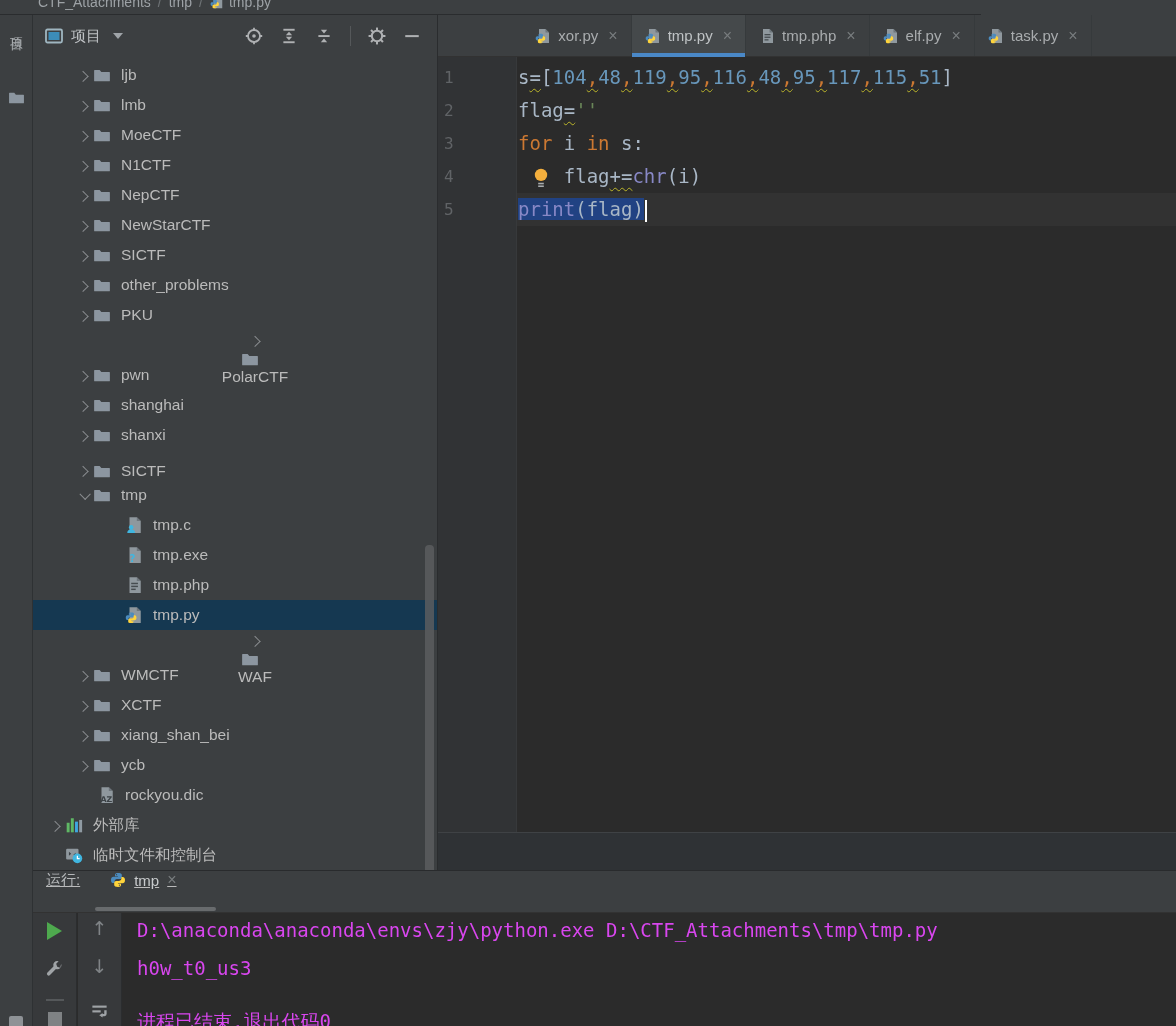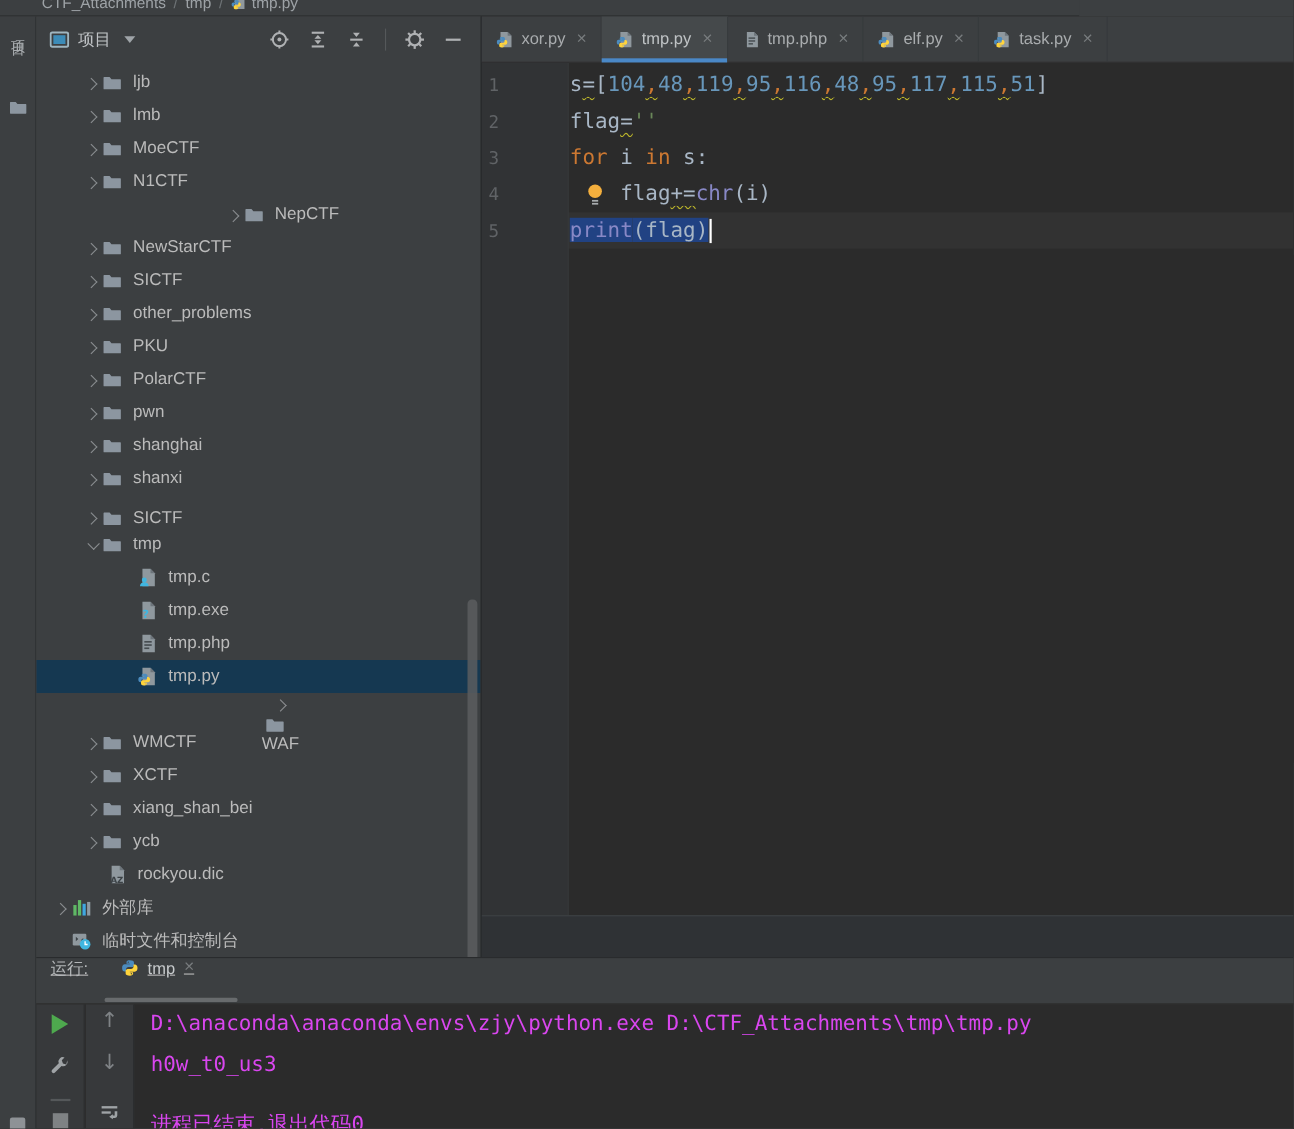--- a/index.html
+++ b/index.html
@@ -31,21 +31,21 @@
   .trow { height:30px; display:flex; align-items:center; font-size:15.5px; color:#bbbbbb; white-space:nowrap; }
   .trow.sel { background:#153851; }
   .chevbox { width:20px; height:20px; display:flex; align-items:center; justify-content:center; flex:0 0 20px; }
   .chev { width:8px; height:8px; border-right:1.8px solid #8a8d90; border-bottom:1.8px solid #8a8d90; transform:rotate(-45deg) translate(-1px,1px); }
   .chev.down { transform:rotate(45deg) translate(1px,-2px); }
   .ticon { width:18px; height:18px; flex:0 0 18px; margin-right:10px; }
   #pp-scrollthumb { position:absolute; right:3px; top:530px; width:9px; height:337px; background:#5a5d5f; border-radius:4px; opacity:.85; }
 
   
   #editor { position:absolute; left:437px; top:15px; width:739px; height:855px; background:#2b2b2b; border-left:1px solid #2a2c2e; }
-  #tabbar { height:42px; background:#3c3f41; border-bottom:1px solid #323232; display:flex; }
+  #tabbar { height:42px; background:#3c3f41; border-bottom:1px solid #323232; display:flex;justify-content:center; }
   .etab { position:relative; display:flex; align-items:center; gap:7px; padding:0 13px; font-size:15px; color:#a9acae; border-right:1px solid #363a3c; }
   .etab.active { background:#45494b; color:#bfc3c5; }
   .etab.active .tab-underline { position:absolute; left:0; right:0; bottom:-1px; height:4px; background:#4a88c7; }
   .tab-close { color:#787c7e; font-size:16px; margin-left:3px; line-height:1; }
   .tabicon { width:16px; height:16px; }
   #editor-body { position:absolute; left:0; top:42px; right:0; bottom:38px; background:#2b2b2b; overflow:hidden; }
   #gutter { position:absolute; left:0; top:0; bottom:0; width:79px; background:#313335; border-right:1px solid #37393b; }
   #caret-row { position:absolute; left:0; right:0; top:136px; height:33px; background:#323232; }
   #gutter-nums { position:absolute; left:6px; top:4px; font-family:"DejaVu Sans Mono", monospace; font-size:16px; color:#606366; }
   #gutter-nums div { height:33px; line-height:33px; }
@@ -201,21 +201,21 @@
       </div>
       <div class="trow" style="padding-left: 40px;">
         <span class="chevbox">
           <span class="chev"></span>
         </span>
         <span class="ticon"><svg viewBox="0 0 16 16">
             <path d="M1.5 3.5h4.4l1.5 1.8h7.1c.3 0 .5.2.5.5v7.2c0 .3-.2.5-.5.5H1.5c-.3 0-.5-.2-.5-.5V4c0-.3.2-.5.5-.5z" fill="#8c96a0"></path>
           </svg></span>
         <span>N1CTF</span>
       </div>
-      <div class="trow" style="padding-left: 40px; justify-content: center;">
+      <div class="trow" style="padding-left: 40px;">
         <span class="chevbox">
           <span class="chev"></span>
         </span>
         <span class="ticon"><svg viewBox="0 0 16 16">
             <path d="M1.5 3.5h4.4l1.5 1.8h7.1c.3 0 .5.2.5.5v7.2c0 .3-.2.5-.5.5H1.5c-.3 0-.5-.2-.5-.5V4c0-.3.2-.5.5-.5z" fill="#8c96a0"></path>
           </svg></span>
         <span>NepCTF</span>
       </div>
       <div class="trow" style="padding-left: 40px;">
         <span class="chevbox">
@@ -246,21 +246,21 @@
       </div>
       <div class="trow" style="padding-left: 40px;">
         <span class="chevbox">
           <span class="chev"></span>
         </span>
         <span class="ticon"><svg viewBox="0 0 16 16">
             <path d="M1.5 3.5h4.4l1.5 1.8h7.1c.3 0 .5.2.5.5v7.2c0 .3-.2.5-.5.5H1.5c-.3 0-.5-.2-.5-.5V4c0-.3.2-.5.5-.5z" fill="#8c96a0"></path>
           </svg></span>
         <span>PKU</span>
       </div>
-      <div class="trow" style="padding-left: 40px;">
+      <div class="trow" style="padding-left: 40px; flex-direction: column;">
         <span class="chevbox">
           <span class="chev"></span>
         </span>
         <span class="ticon"><svg viewBox="0 0 16 16">
             <path d="M1.5 3.5h4.4l1.5 1.8h7.1c.3 0 .5.2.5.5v7.2c0 .3-.2.5-.5.5H1.5c-.3 0-.5-.2-.5-.5V4c0-.3.2-.5.5-.5z" fill="#8c96a0"></path>
           </svg></span>
         <span>PolarCTF</span>
       </div>
       <div class="trow" style="padding-left: 40px;">
         <span class="chevbox">

